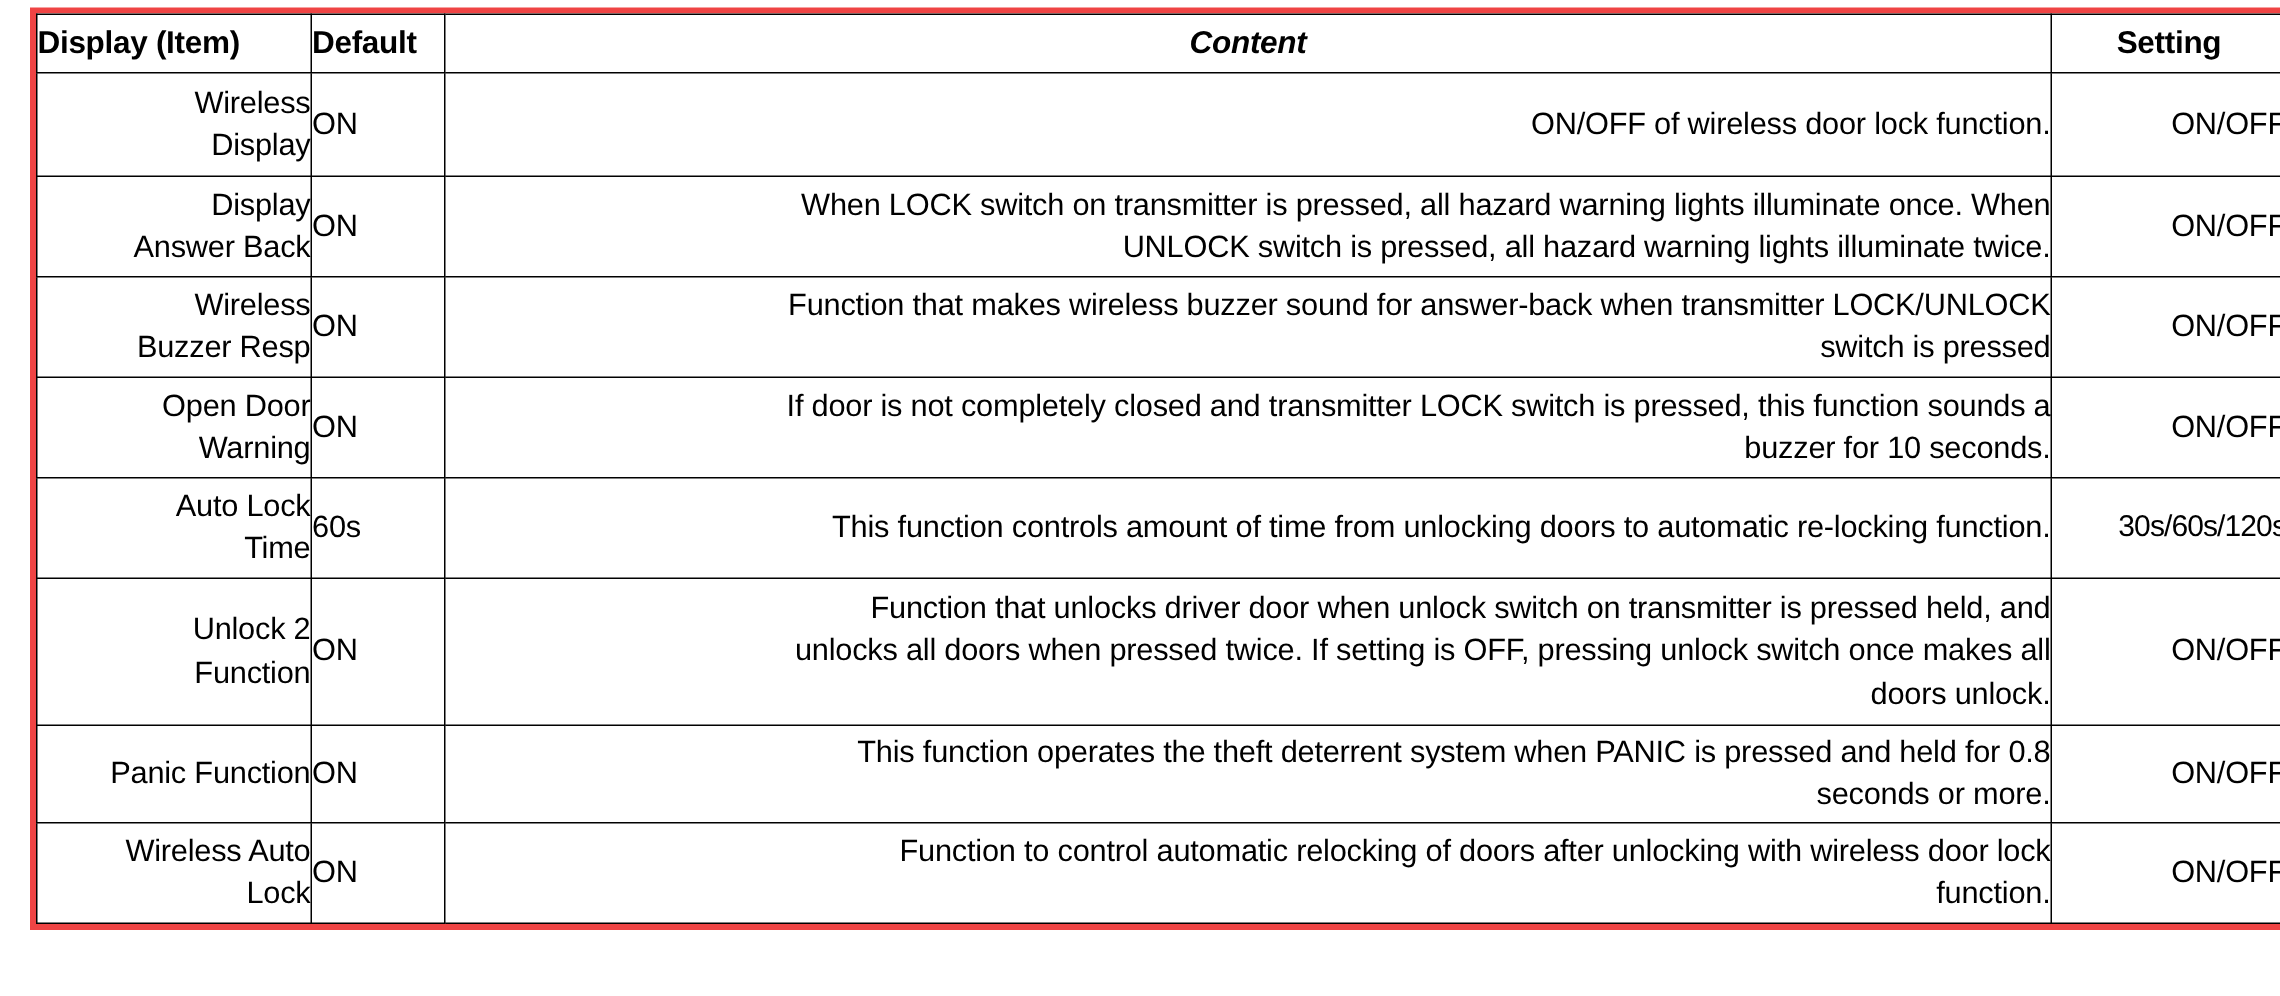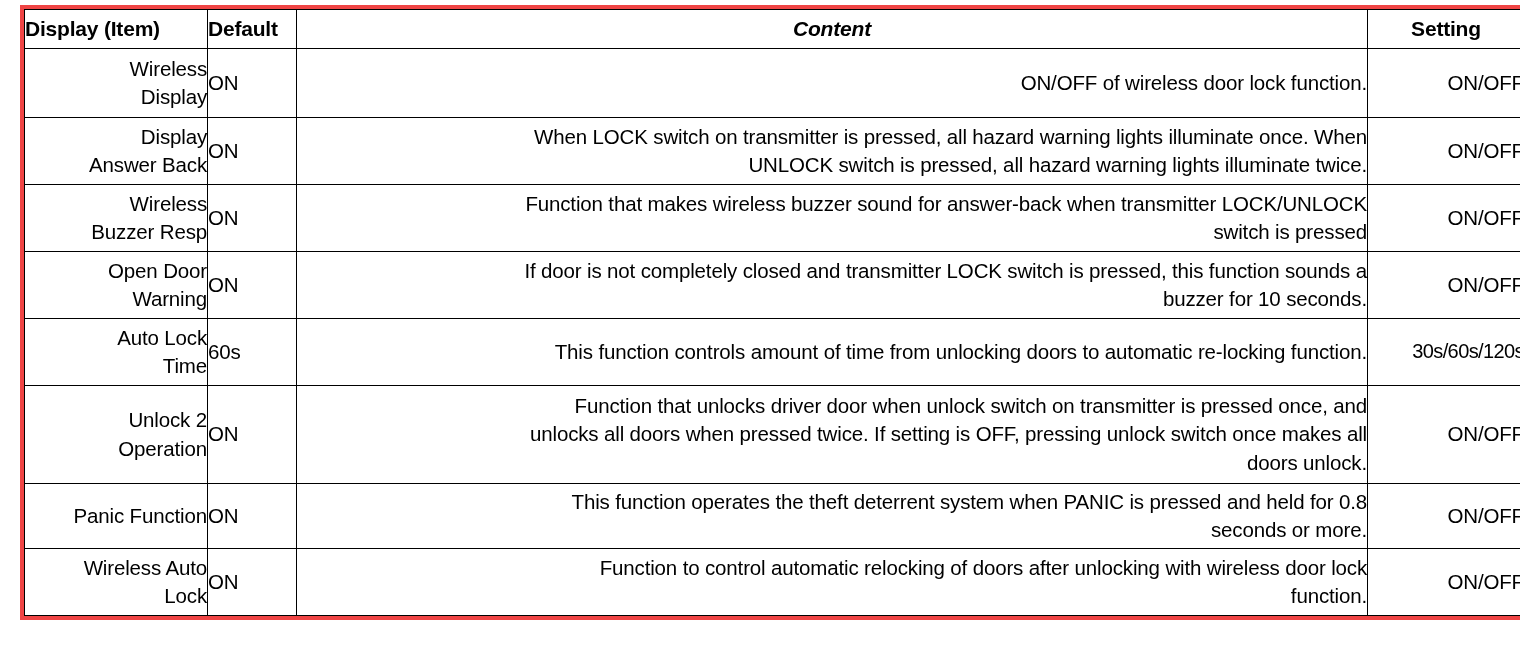--- a/index.html
+++ b/index.html
@@ -178,25 +178,25 @@
         <td class="d-default">60s</td>
         <td class="d-content">
           <span class="line">This function controls amount of time from unlocking doors to automatic re-locking function.</span>
         </td>
         <td class="d-setting narrow">30s/60s/120s</td>
       </tr>
 
       <tr class="r-h3">
         <td class="d-item">
           <span class="line">Unlock 2</span>
-          <span class="line">Operation</span>
-        </td>
-        <td class="d-default">ON</td>
-        <td class="d-content">
-          <span class="line">Function that unlocks driver door when unlock switch on transmitter is pressed once, and</span>
+          <span class="line">Function</span>
+        </td>
+        <td class="d-default">ON</td>
+        <td class="d-content">
+          <span class="line">Function that unlocks driver door when unlock switch on transmitter is pressed held, and</span>
           <span class="line">unlocks all doors when pressed twice. If setting is OFF, pressing unlock switch once makes all</span>
           <span class="line">doors unlock.</span>
         </td>
         <td class="d-setting">ON/OFF</td>
       </tr>
 
       <tr class="r-h4">
         <td class="d-item">
           <span class="line">Panic Function</span>
         </td>

